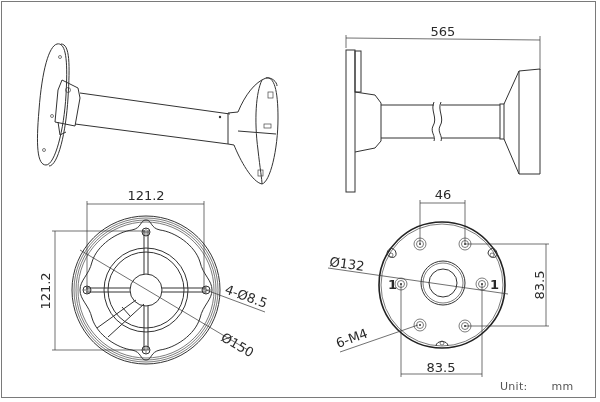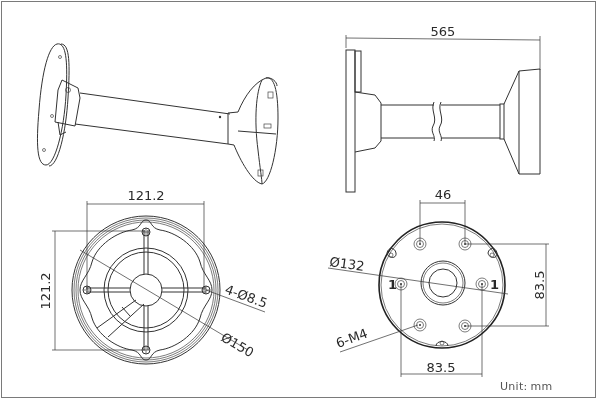--- a/index.html
+++ b/index.html
@@ -5,21 +5,21 @@
   html, body { margin: 0; padding: 0; background: #ffffff; }
   body { width: 600px; height: 402px; position: relative; overflow: hidden; font-family: "DejaVu Sans", sans-serif; }
   .frame { position: absolute; left: 1px; top: 1px; width: 595px; height: 397px; border: 1.5px solid #7a7a7a; box-sizing: border-box; background: #fff; }
   svg.drawing { position: absolute; left: 0; top: 0; }
   .ln { stroke: #333; fill: none; stroke-width: 1; }
   .thin { stroke: #444; fill: none; stroke-width: 0.7; }
   .thick { stroke: #222; fill: none; stroke-width: 1.6; }
   .dim { stroke: #333; fill: none; stroke-width: 0.7; }
   .txt { font-family: "DejaVu Sans", sans-serif; font-size: 13px; fill: #2a2a2a; }
   .unit { position: absolute; left: 500px; top: 380px; font-family: "DejaVu Sans", sans-serif; font-size: 11px; color: #555; letter-spacing: 0.3px; }
-  .unit span + span { margin-left: 3px; }
+  .unit span + span { margin-left: 24px; }
 </style>
 </head>
 <body>
 
 <div class="frame"></div>
 
 <svg class="drawing" width="600" height="402" viewBox="0 0 600 402">
 
   <g>
 

